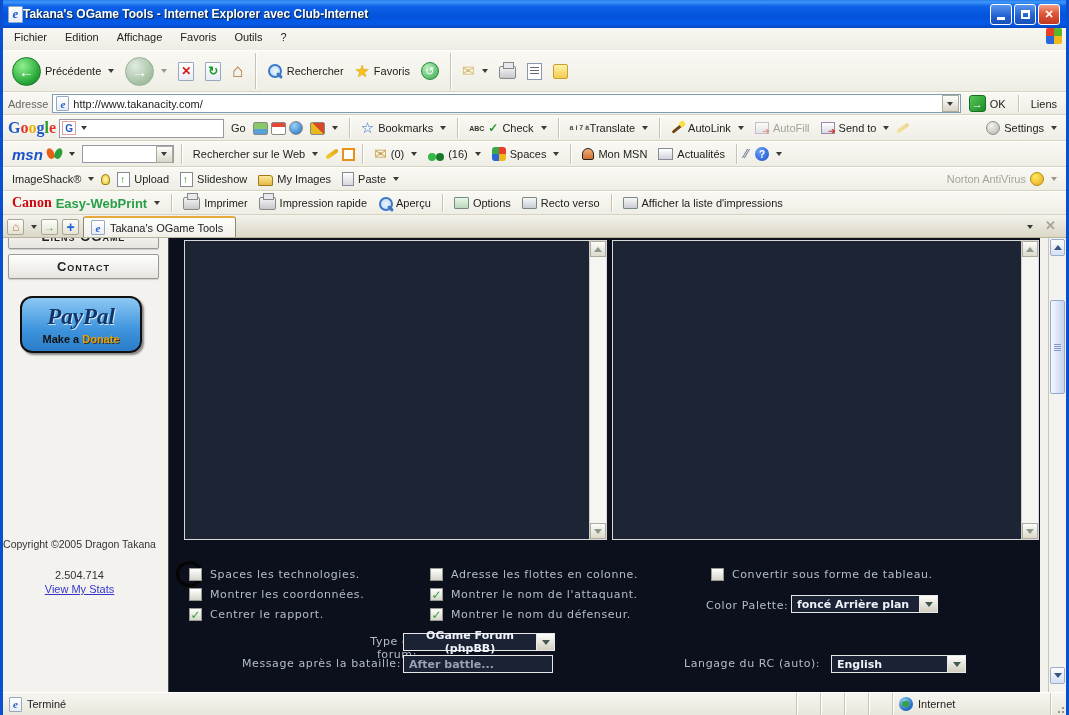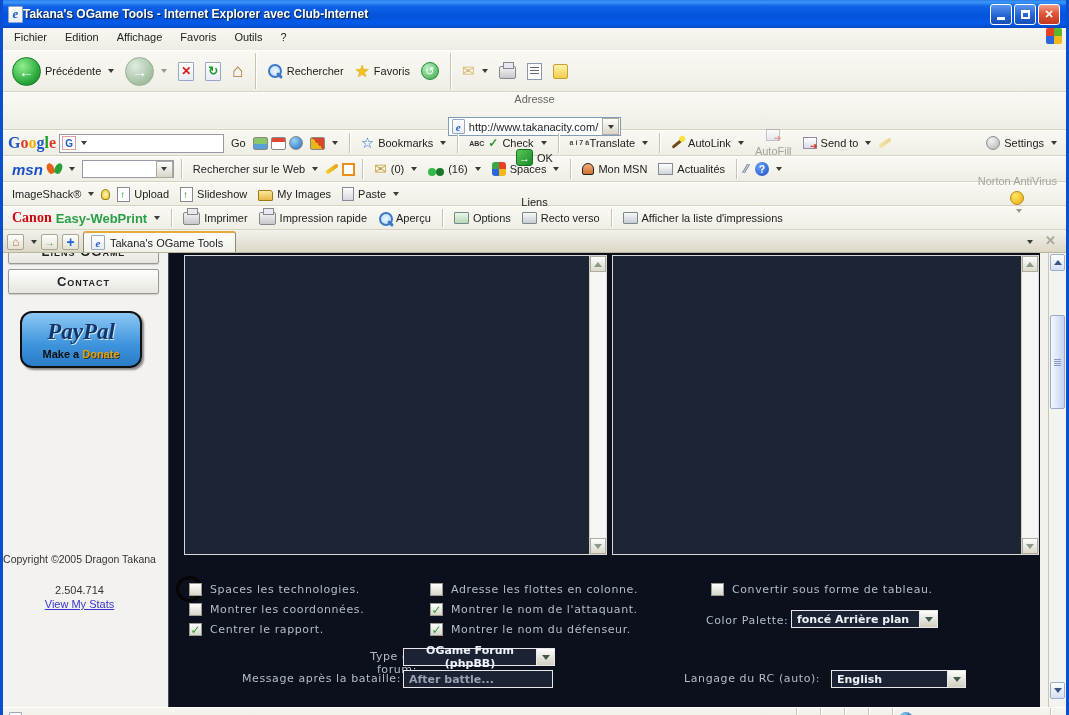--- a/index.html
+++ b/index.html
@@ -17,21 +17,21 @@
 .glyph-min { width:8px; height:3px; background:#fff; margin-top:9px; }
 .glyph-max { width:9px; height:9px; border:2px solid #fff; border-top-width:3px; }
 
 
 .tb { display:flex; align-items:center; background:linear-gradient(#f9f8f3,#efeee5); border-top:1px solid #fdfdfa; border-bottom:1px solid #d6d3c2; padding:0 5px; gap:3px; white-space:nowrap; }
 .sep { width:1px; align-self:stretch; margin:2px 4px; background:#c6c3b4; box-shadow:1px 0 0 #fff; }
 .tbtn { display:flex; align-items:center; gap:4px; padding:1px 4px; border-radius:2px; }
 .caret { width:0; height:0; border-left:3px solid transparent; border-right:3px solid transparent; border-top:4px solid #3a3a38; display:inline-block; margin-left:3px; }
 .caret.lt { border-top-color:#9a988c; }
 .spacer { flex:1; }
-.grayed { color:#a6a49a;flex-direction:column; }
+.grayed { color:#a6a49a; }
 
 
 .menubar { height:22px; display:flex; background:linear-gradient(#f7f6f1,#eeede4); padding:0 2px; }
 .menu-item { padding:3px 9px; }
 .win-logo { width:16px; height:16px; margin-right:2px; border-radius:2px; display:grid; grid-template-columns:8px 8px; grid-template-rows:8px 8px; overflow:hidden; }
 .win-logo i:nth-child(1){background:#e84028;} .win-logo i:nth-child(2){background:#58b828;}
 .win-logo i:nth-child(3){background:#2868d8;} .win-logo i:nth-child(4){background:#f0b818;}
 
 
 .stdbar { height:42px; }
@@ -47,21 +47,21 @@
 .star { color:#f6c020; font-size:17px; text-shadow:0 0 1px #b08000; }
 .hist { width:18px; height:18px; border-radius:50%; background:radial-gradient(circle at 35% 30%,#b8f0c0,#38a848); border:1px solid #2a8838; color:#fff; display:flex; align-items:center; justify-content:center; font-size:11px; }
 .envelope { color:#d8b868; font-size:15px; }
 .printer { width:17px; height:13px; background:linear-gradient(#f4f4f4,#c8c8cc); border:1px solid #888; border-radius:2px; position:relative; margin-top:3px; }
 .printer::before { content:""; position:absolute; width:9px; height:5px; background:#e8e8f0; border:1px solid #888; top:-5px; left:3px; }
 .note { width:15px; height:15px; background:linear-gradient(#fef2a8,#f2cc50); border:1px solid #c8a030; border-radius:2px; }
 .editdoc { width:15px; height:17px; background:#fff; border:1px solid #8898b0; position:relative; }
 .editdoc::after { content:""; position:absolute; left:2px; top:3px; width:9px; height:1px; background:#667; box-shadow:0 3px 0 #667,0 6px 0 #667; }
 
 
-.addrbar { height:38px; gap:12px;flex-direction:column; }
+.addrbar { height:23px; gap:4px; }
 .addr-field { flex:1; display:flex; align-items:center; height:19px; background:#fff; border:1px solid #7f9db9; padding:0 1px 0 3px; gap:4px; }
 .ie-e { font-family:"Liberation Serif",serif; font-style:italic; font-weight:bold; color:#2060c8; font-size:13px; }
 .combo-btn { width:17px; height:17px; margin-left:auto; background:linear-gradient(#fdfdfb,#d8d5c8); border:1px solid #aeab9c; display:flex; align-items:center; justify-content:center; }
 .ok-btn { display:flex; align-items:center; gap:4px; padding:1px 4px; }
 .ok-arrow { width:17px; height:17px; border-radius:3px; background:linear-gradient(135deg,#58c858,#1a8a28); border:1px solid #147020; color:#fff; display:flex; align-items:center; justify-content:center; font-weight:bold; font-size:11px; }
 
 
 .gbar { height:26px; }
 .glogo { font-family:"Liberation Serif",serif; font-weight:bold; font-size:16px; letter-spacing:0; }
 .gl0{color:#2058c8;} .gl1{color:#e03828;} .gl2{color:#f0b000;} .gl3{color:#2058c8;} .gl4{color:#28a028;} .gl5{color:#e03828;}

